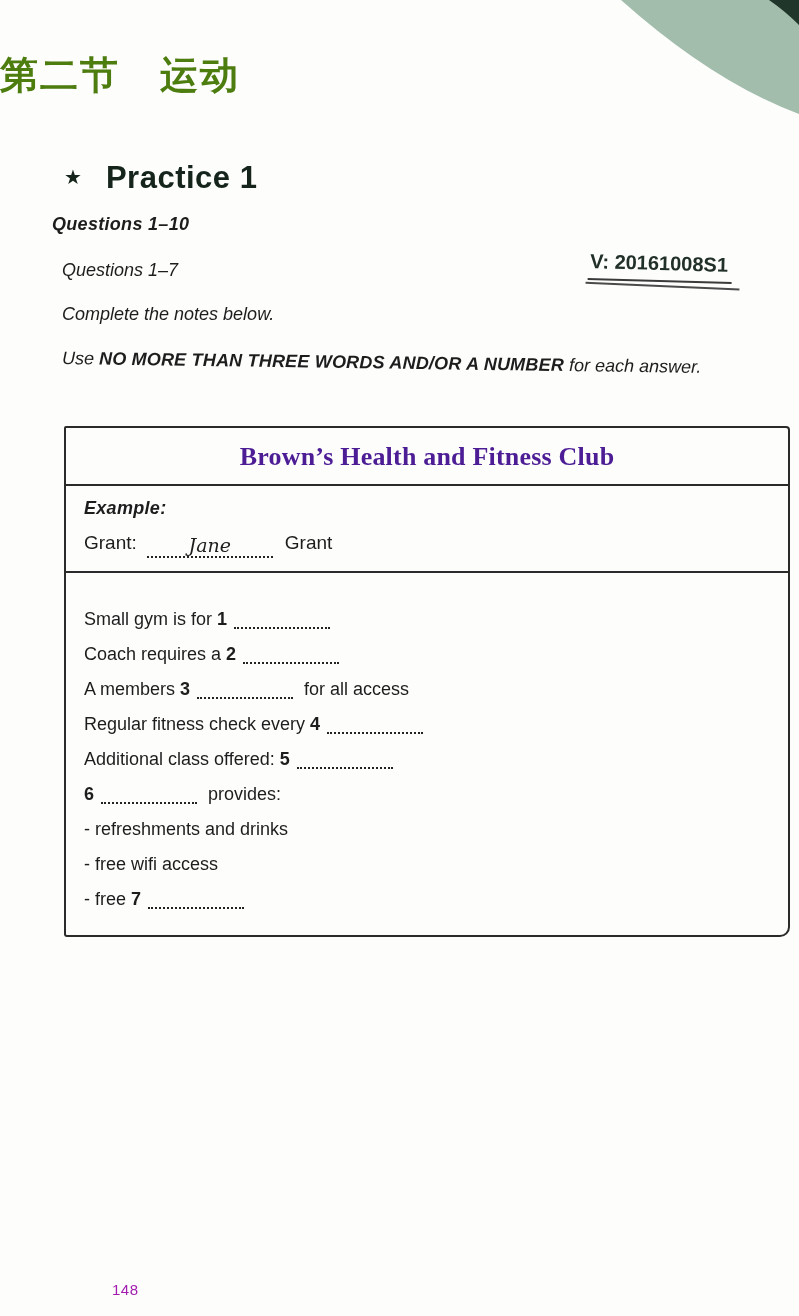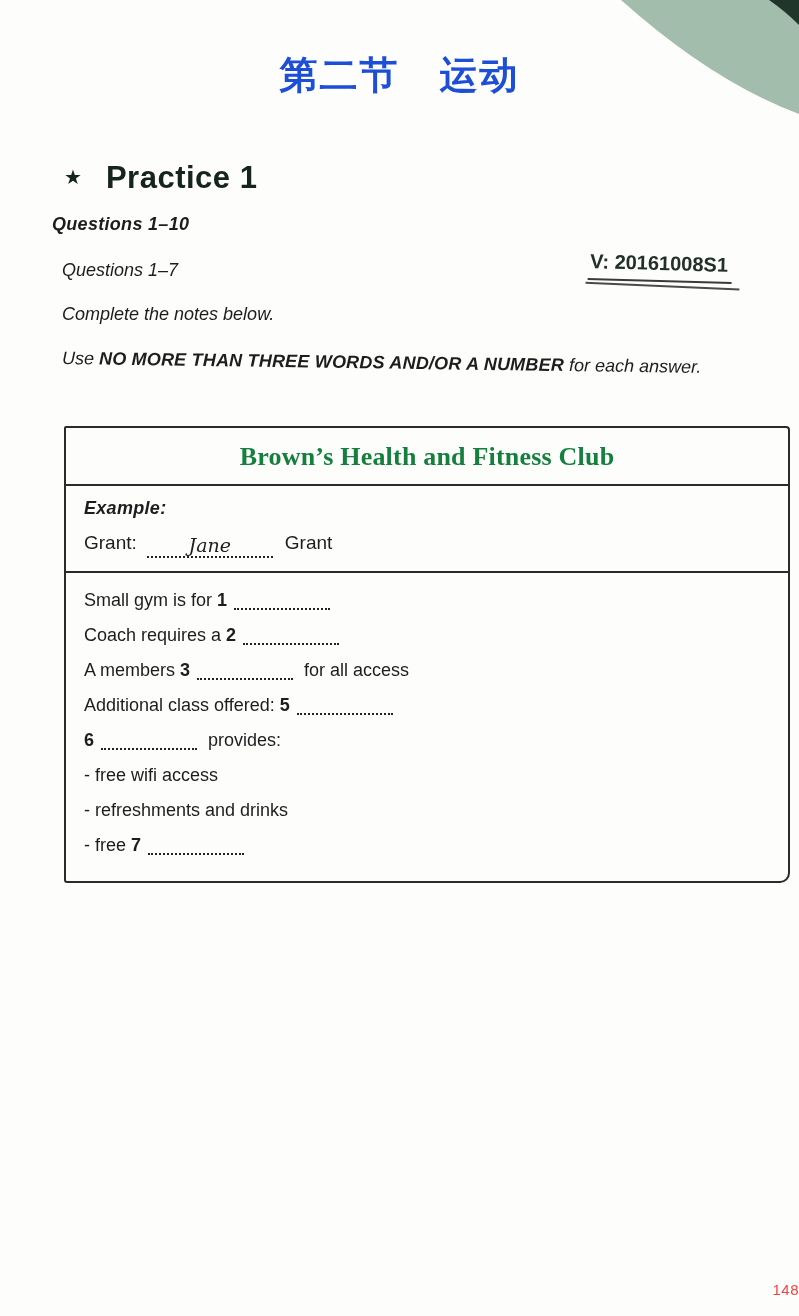--- a/index.html
+++ b/index.html
@@ -13,22 +13,22 @@
     width:799px;height:1316px;
     background:#fdfdfc;
     overflow:hidden;
     color:#1d1d1d;
   }
   
   .corner-decor{position:absolute;top:0;right:0;width:178px;height:128px;}
   
   .section-title{
     position:absolute;top:50px;left:0;right:0;
-    text-align:center;
-    font-size:38px;font-weight:bold;color:#1d4ed8;
+    text-align:left;
+    font-size:38px;font-weight:bold;color:#4d7c0f;
     letter-spacing:2px;
   }
   
   .practice-head{
     position:absolute;top:160px;left:64px;
     display:flex;align-items:center;gap:24px;
     color:#15251c;
   }
   .practice-head .star{font-size:20px;line-height:1;transform:translateY(-1px);}
   .practice-head .label{font-size:31px;font-weight:bold;letter-spacing:.5px;}
@@ -69,57 +69,57 @@
     border-radius:2px 4px 10px 3px;
     background:transparent;
   }
   .box-header{
     border-bottom:2px solid #2b2b2b;
     padding:14px 10px 12px 10px;
     text-align:center;
   }
   .box-title{
     font-family:"Liberation Serif","DejaVu Serif",serif;
-    font-size:26px;font-weight:bold;color:#15803d;
+    font-size:26px;font-weight:bold;color:#4c1d95;
     letter-spacing:.2px;
   }
   .box-example{
     border-bottom:2px solid #2b2b2b;
     padding:12px 18px 16px 18px;
   }
   .example-label{
     font-size:18px;font-weight:bold;font-style:italic;letter-spacing:.3px;
   }
   .example-name{margin-top:12px;font-size:19px;}
   .name-blank{
     display:inline-block;width:126px;
     border-bottom:2px dotted #222;
     text-align:center;
     font-family:"DejaVu Serif","Liberation Serif",serif;
     font-style:italic;font-size:19px;
     margin:0 12px 0 10px;
     transform:translateY(3px);
   }
-  .box-items{padding:10px 18px 18px 18px;}
+  .box-items{padding:29px 18px 18px 18px;}
   .note-row{
     font-size:18px;line-height:35px;height:35px;
     white-space:nowrap;
   }
   .note-row b{font-weight:bold;}
   .answer-blank{
     display:inline-block;width:96px;
     border-bottom:2px dotted #222;
     height:14px;
     margin:0 6px 0 7px;
     transform:translateY(4px);
   }
   .page-number{
     position:absolute;bottom:18px;left:0;right:0;
-    text-align:right;padding-left:112px;
-    font-size:15px;color:#ef4444;letter-spacing:.5px;margin-left:33px;
+    text-align:left;padding-left:112px;
+    font-size:15px;color:#a21caf;letter-spacing:.5px;
   }
 </style>
 </head>
 <body>
 
 <div class="page">
 
   <svg class="corner-decor" viewBox="0 0 178 128" aria-hidden="true">
     <path d="M0,0 Q92,82 178,114 L178,0 Z" fill="#a3bdac"></path>
     <path d="M148,0 L178,0 L178,25 Q164,11 148,0 Z" fill="#21362a"></path>
@@ -150,24 +150,25 @@
       <div class="example-label">Example:</div>
       <div class="example-name">
         <span>Grant:</span><span class="name-blank">Jane</span><span>Grant</span>
       </div>
     </div>
 
     <div class="box-items">
       <div class="note-row"><span>Small gym is for </span><b>1</b><span class="answer-blank"></span><span></span></div>
       <div class="note-row"><span>Coach requires a </span><b>2</b><span class="answer-blank"></span><span></span></div>
       <div class="note-row"><span>A members </span><b>3</b><span class="answer-blank"></span><span> for all access</span></div>
+      <div class="note-row"><span>Regular fitness check every </span><b>4</b><span class="answer-blank"></span><span></span></div>
       <div class="note-row"><span>Additional class offered: </span><b>5</b><span class="answer-blank"></span><span></span></div>
       <div class="note-row"><span></span><b>6</b><span class="answer-blank"></span><span> provides:</span></div>
+      <div class="note-row"><span>- refreshments and drinks</span><b></b><span></span></div>
       <div class="note-row"><span>- free wifi access</span><b></b><span></span></div>
-      <div class="note-row"><span>- refreshments and drinks</span><b></b><span></span></div>
       <div class="note-row"><span>- free </span><b>7</b><span class="answer-blank"></span><span></span></div>
     </div>
 
   </div>
 
   <div class="page-number">148</div>
 
 </div>
 
 </body></html>

